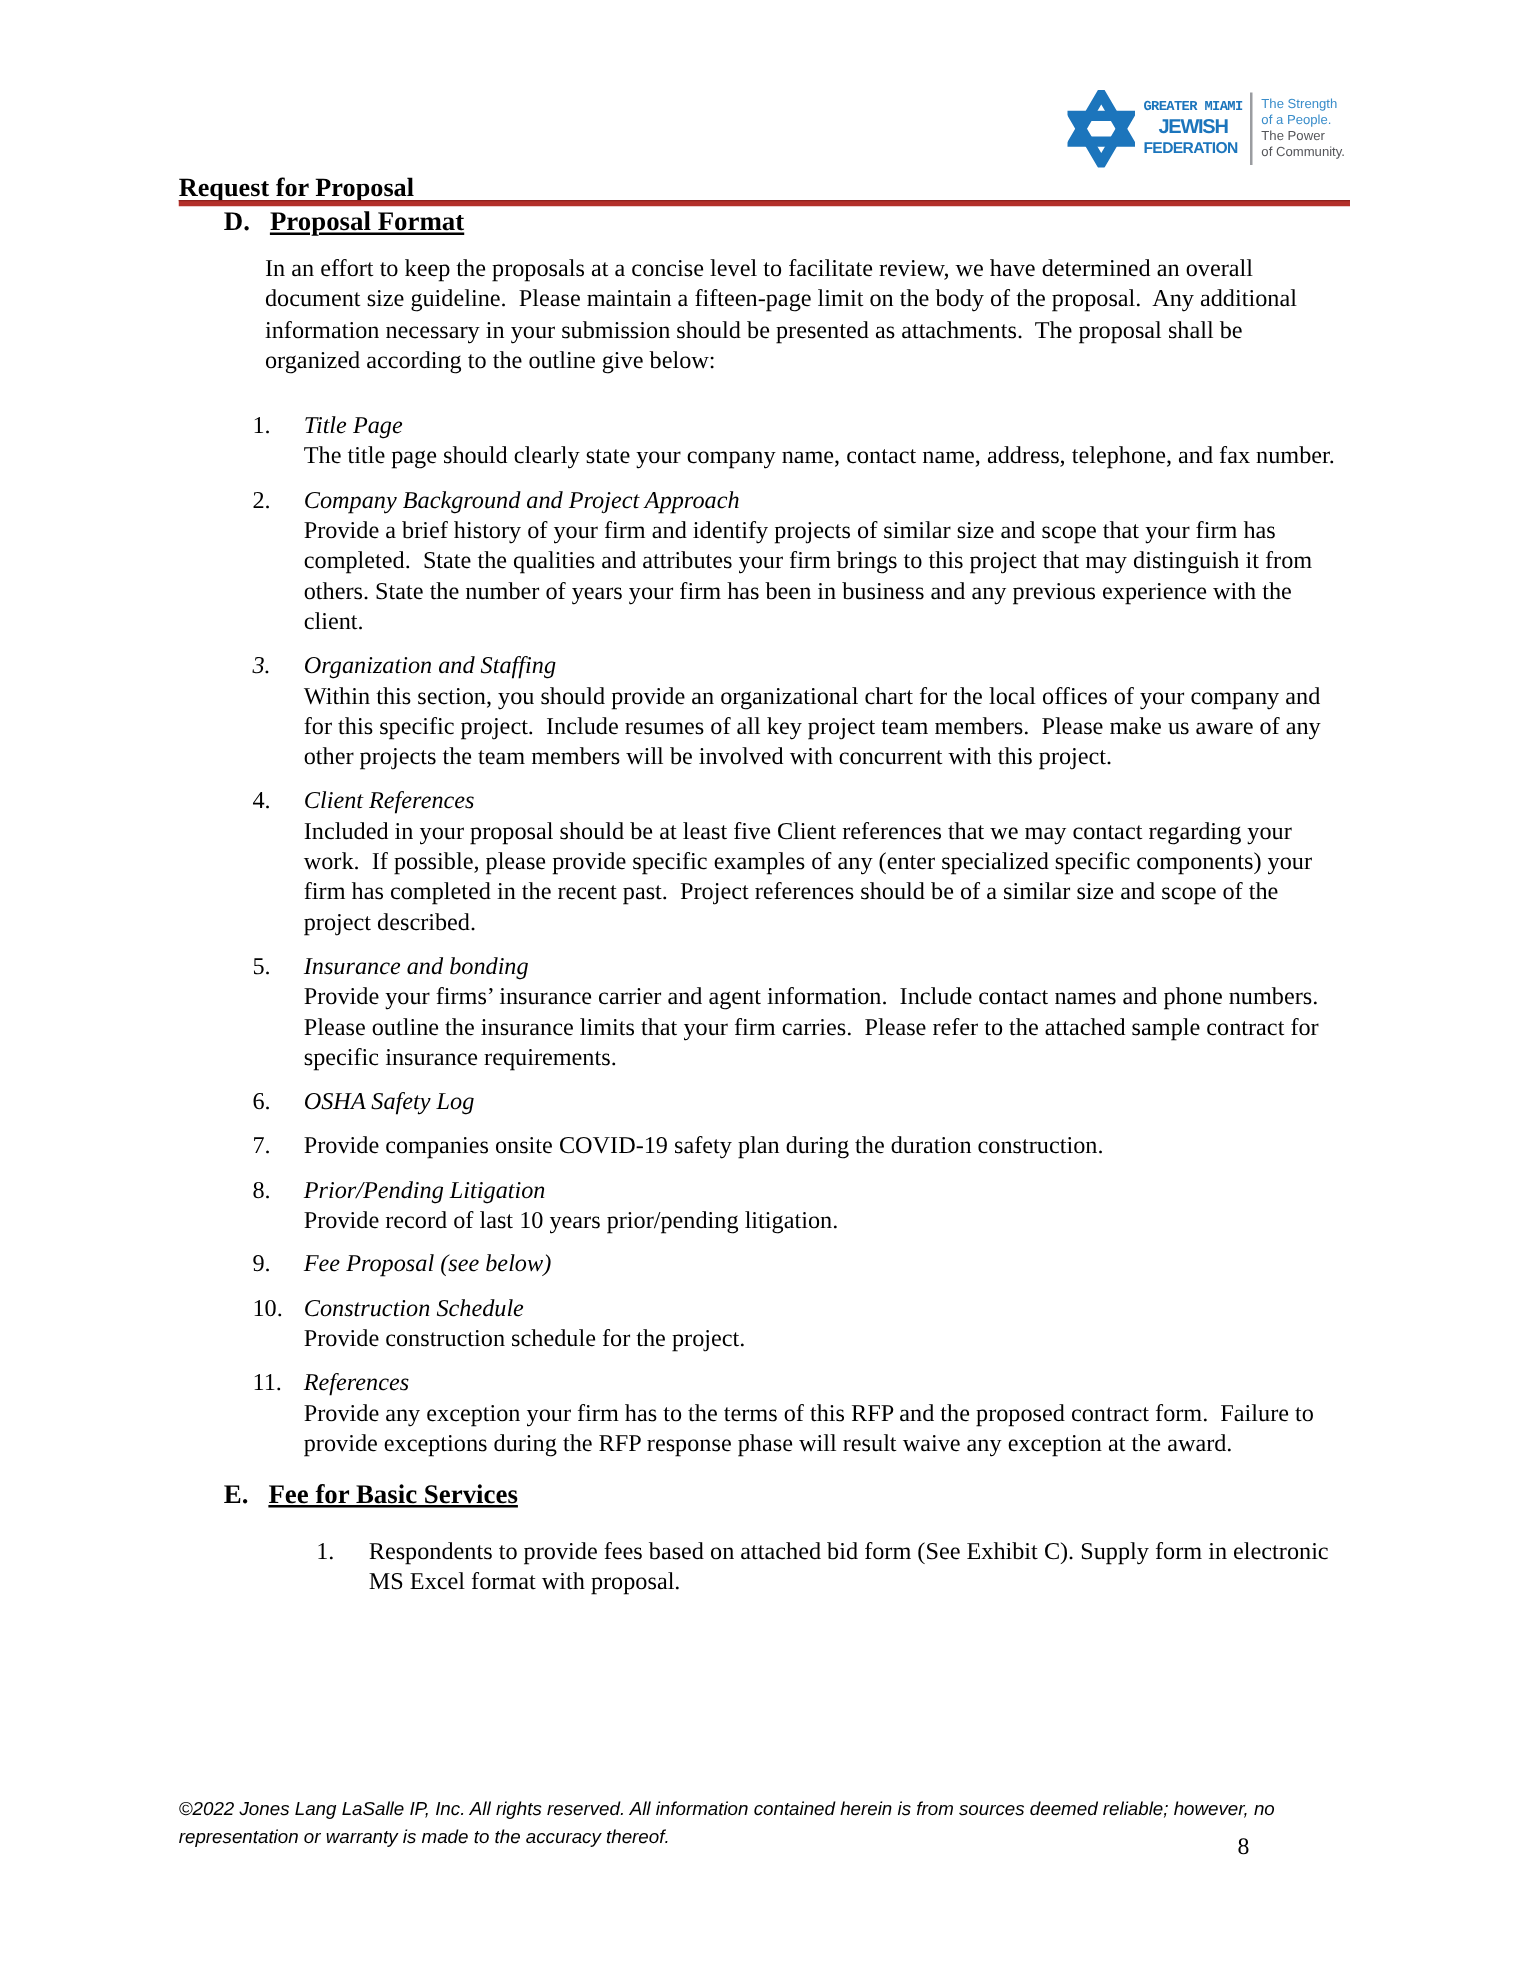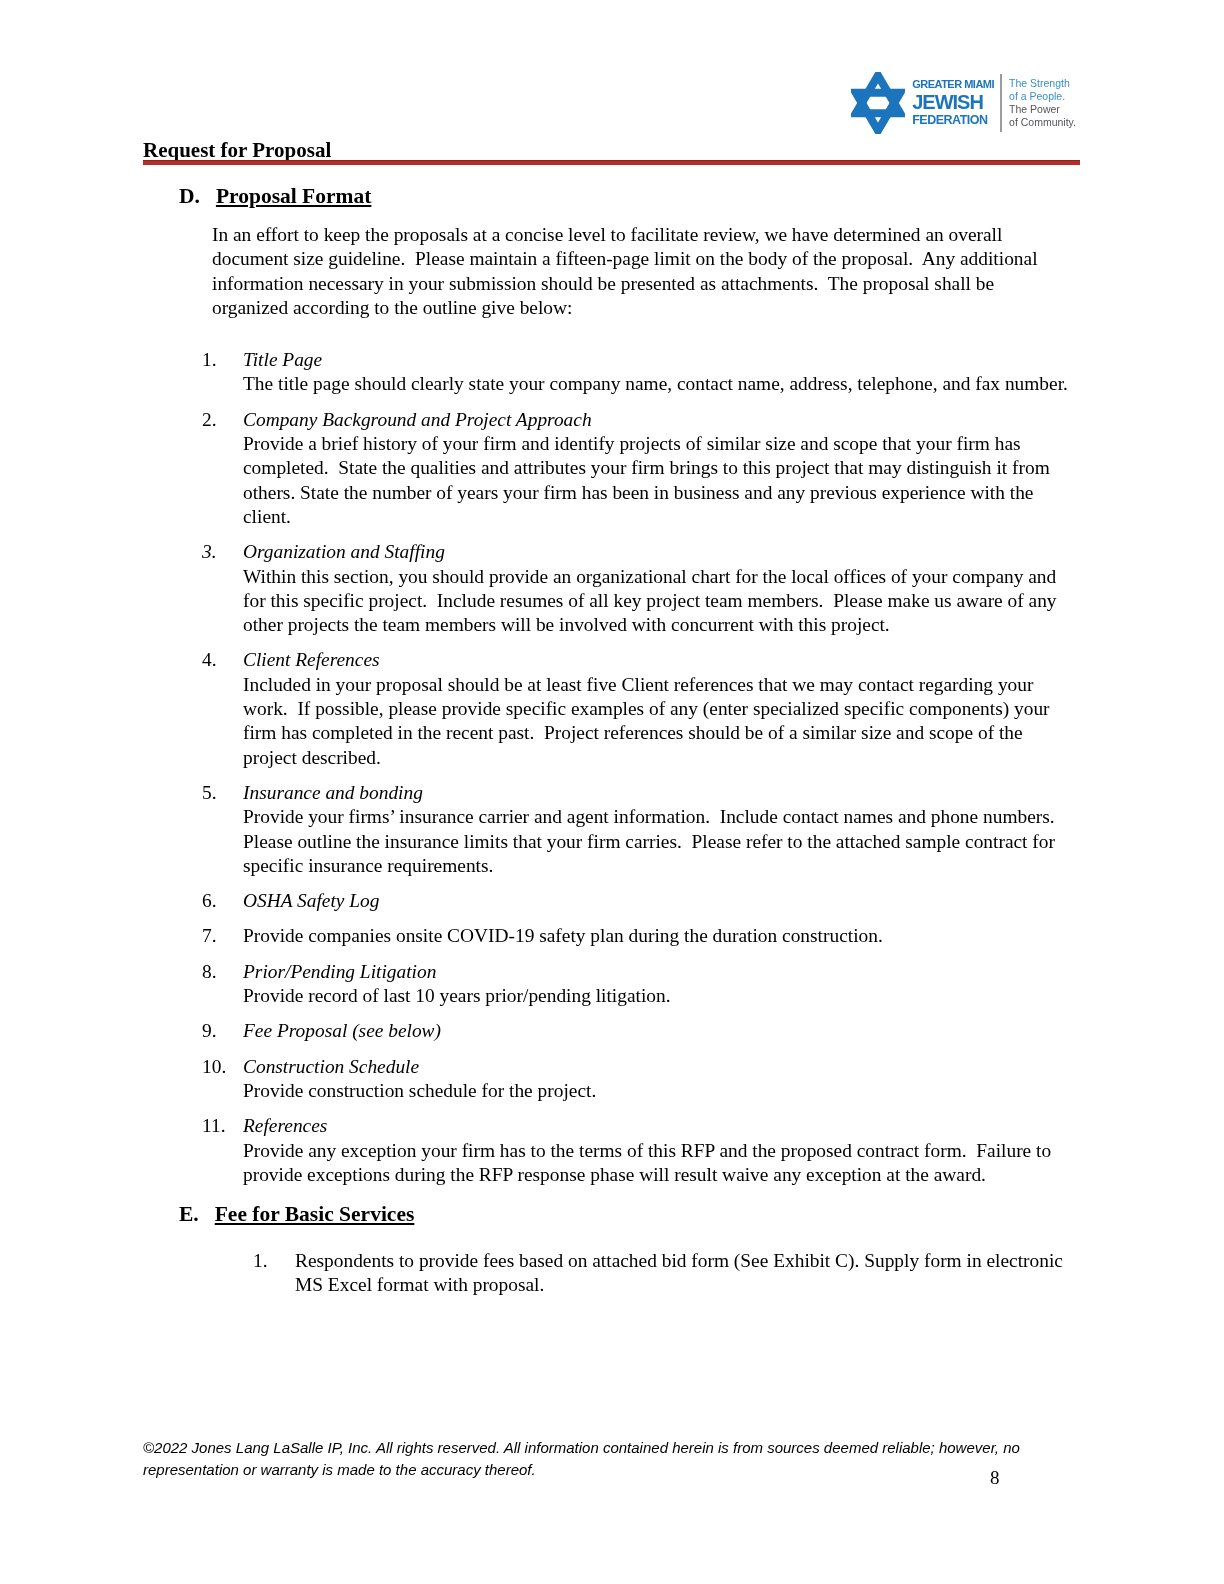--- a/index.html
+++ b/index.html
@@ -8,35 +8,35 @@
     font-family:"Liberation Serif","DejaVu Serif",serif; color:#000;
     overflow:hidden;
   }
 
   
   .logo { position:absolute; top:72px; right:148px; display:flex; align-items:center; }
   .logo-star { width:54px; height:62px; margin-right:7px; display:block; }
   .brand { display:flex; flex-direction:column; color:#1c75bc;
            font-family:"Liberation Sans","DejaVu Sans",sans-serif; font-weight:700;
            line-height:1; letter-spacing:-0.5px; }
-  .brand-top { font-size:11px; margin-bottom:2px; }
-  .brand-mid { font-size:20px; letter-spacing:-1px; }
+  .brand-top { font-size:11px; margin-bottom:2px;font-family:Liberation Mono, monospace; }
+  .brand-mid { font-size:16px; letter-spacing:-1px;text-align:center; }
   .brand-bot { font-size:12.5px; margin-top:2px; }
   .logo-divider { width:2px; height:58px; background:#9a9ca0; margin:0 7px 0 6px; }
   .tagline { font-family:"Liberation Sans","DejaVu Sans",sans-serif; font-size:10.5px; line-height:13px; }
   .tag-blue { color:#3a8dca; }
   .tag-gray { color:#55565a; }
 
   
   .rfp-title { position:absolute; top:138px; left:143px; font-size:21px; font-weight:700; }
   .red-rule { position:absolute; top:160px; left:143px; width:937px; height:5px;
               background:#b3302a; border-top:1.5px solid #8e221e; box-sizing:border-box; }
 
   
-  .main { position:absolute; top:164px; left:0; width:1224px;margin-top:19px; }
+  .main { position:absolute; top:164px; left:0; width:1224px; }
   .sec-heading { margin-left:179px; font-size:21.5px; font-weight:700; line-height:26px; }
   .sec-label { display:inline-block; margin-right:16px; }
   .sec-title { text-decoration:underline; }
 
   .intro { margin:14px 0 0 212px; width:856px; font-size:19.4px; line-height:24.3px;
            white-space:pre-wrap; }
   .u { }
 
   .list { margin-top:28px; }
   .item { display:flex; margin:0 0 11px 202px; width:872px; font-size:19.4px; line-height:24.3px; }

